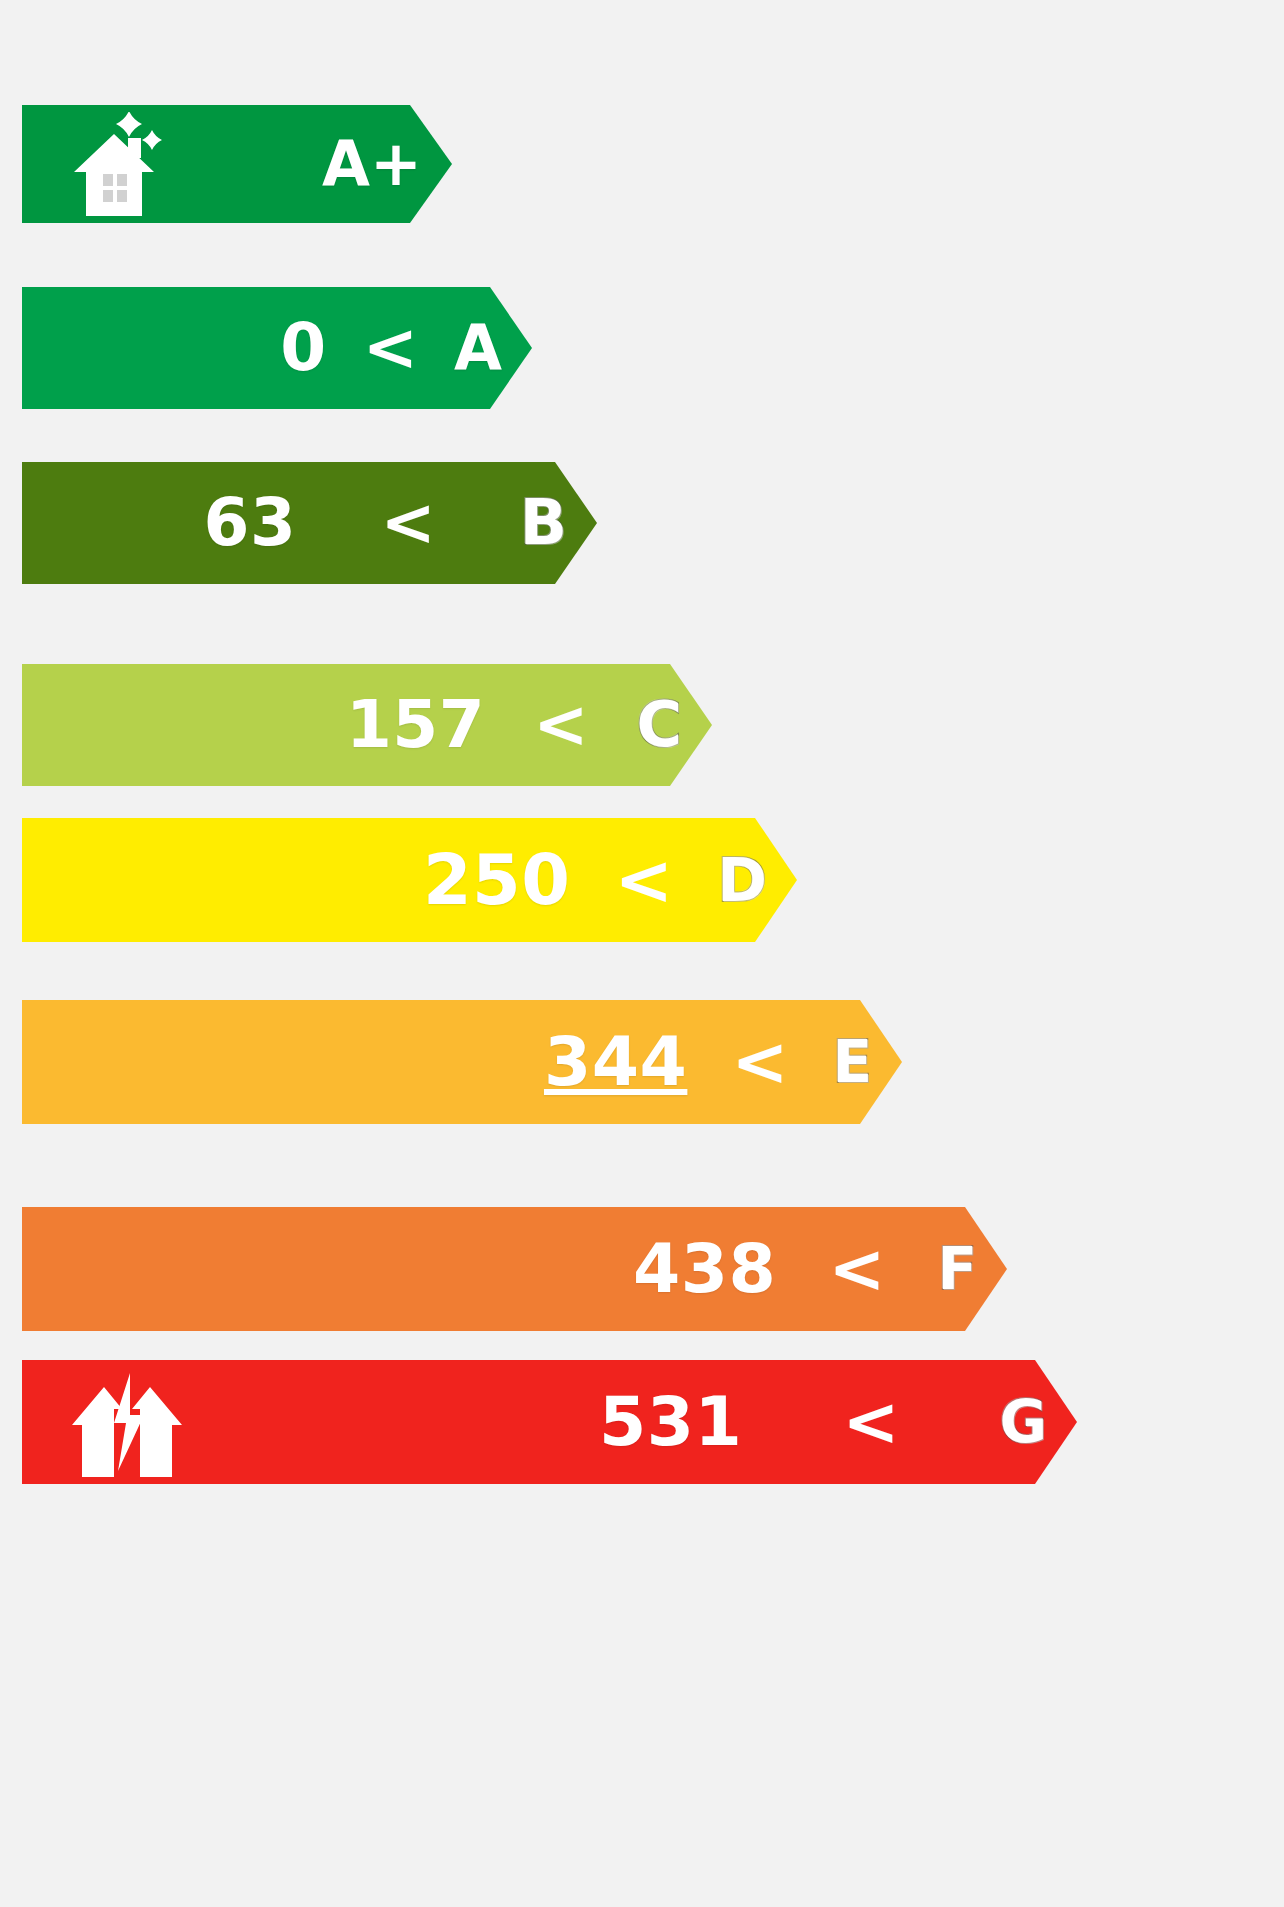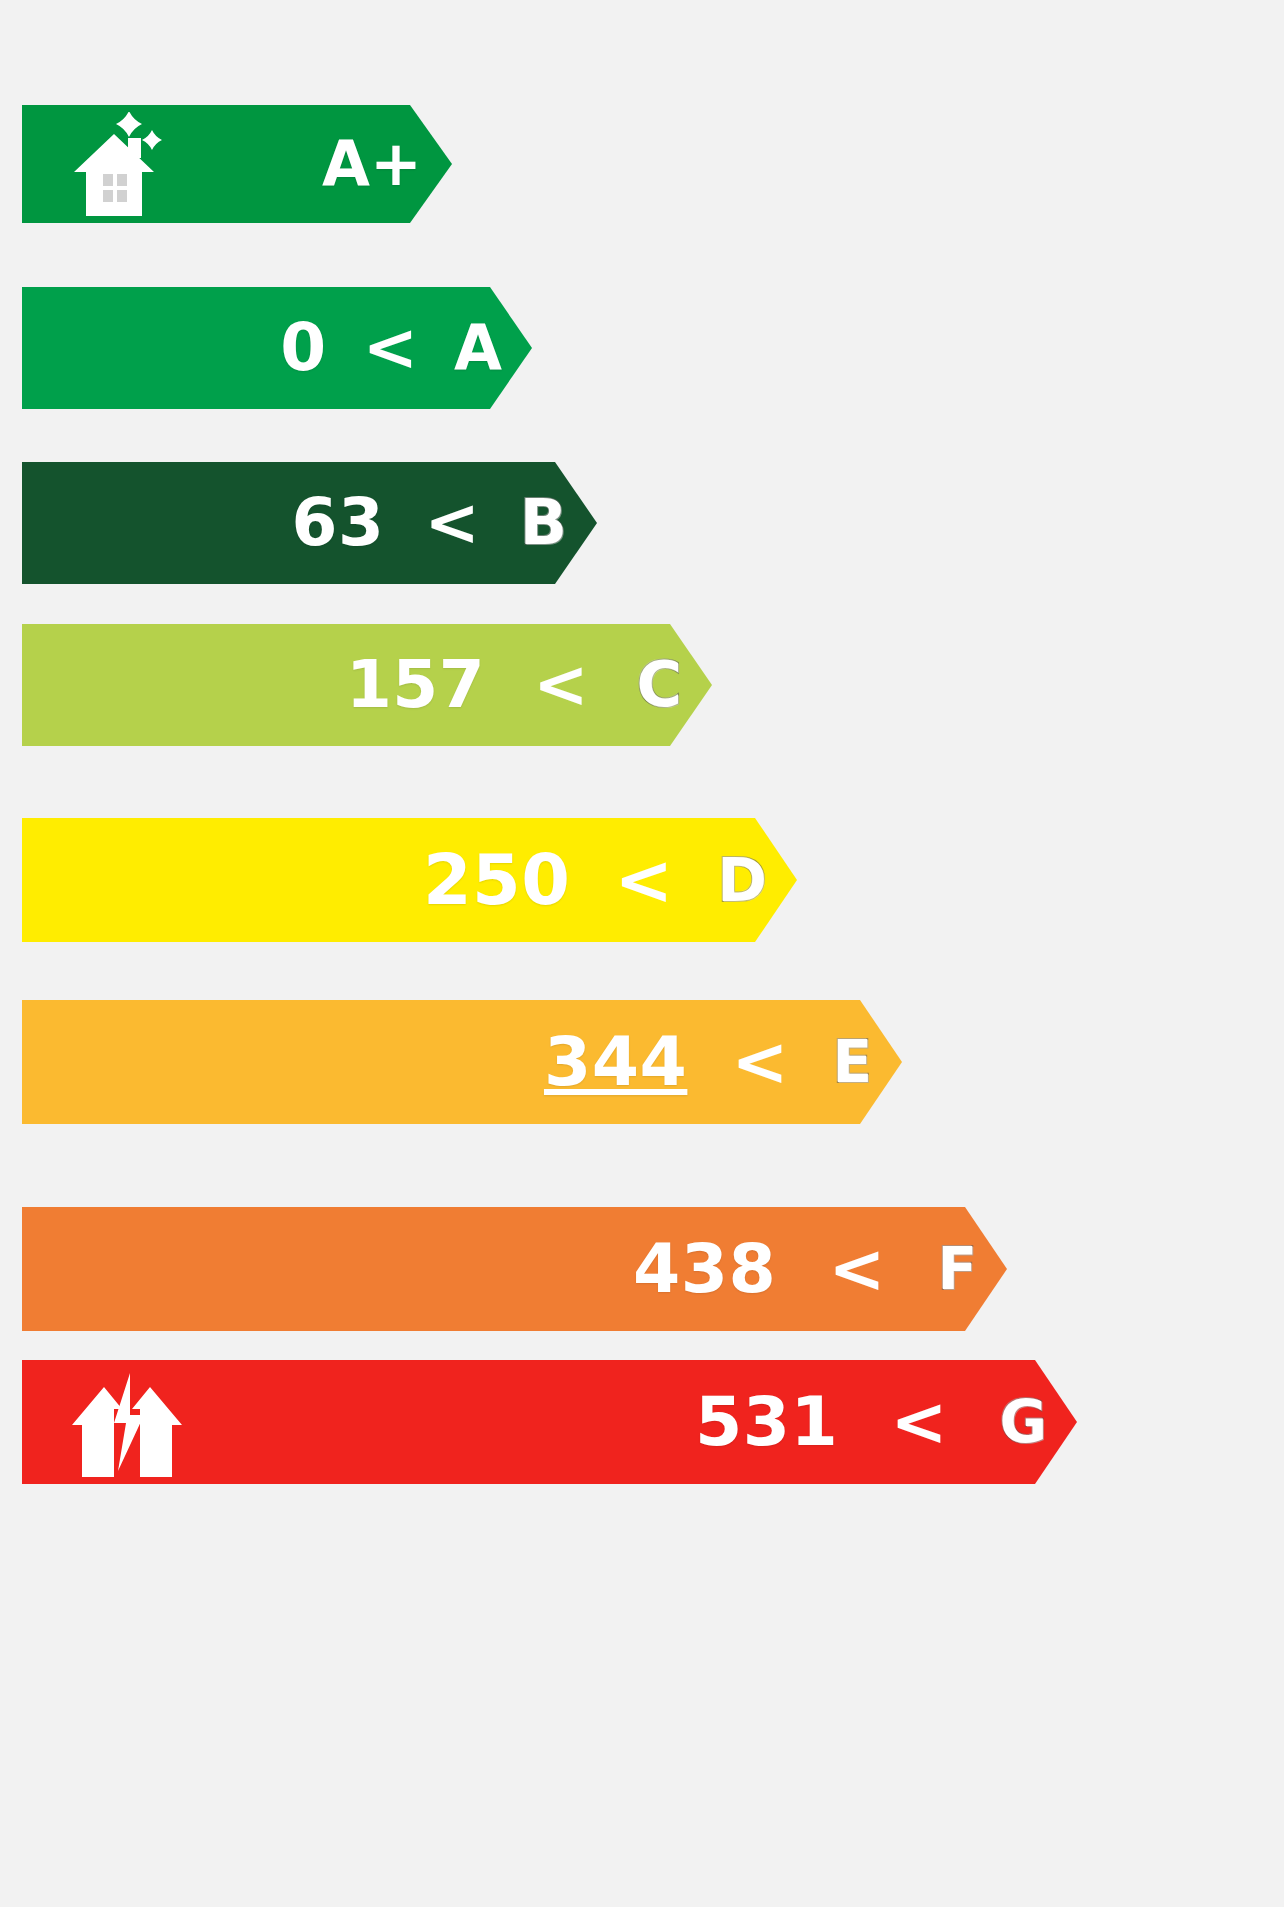--- a/index.html
+++ b/index.html
@@ -114,27 +114,27 @@
       </div>
     </div>
     <div class="band-row" style="top: 287px; height: 122px; width: 510px;">
       <div class="band" style="background: rgb(0, 160, 75);">
         <span class="band-value" style="font-size: 66px;">0</span>
         <span class="band-op" style="font-size: 66px; margin-left: 36px; margin-right: 36px;">&lt;</span>
         <span class="band-letter plain" style="font-size: 62px;">A</span>
       </div>
     </div>
     <div class="band-row" style="top: 462px; height: 122px; width: 575px;">
-      <div class="band" style="background: #14532d;">
+      <div class="band" style="background: #4d7c0f; gap: 44px;">
         <span class="band-value" style="font-size: 66px;">63</span>
         <span class="band-op" style="font-size: 66px; margin-left: 40px; margin-right: 40px;">&lt;</span>
         <span class="band-letter" style="font-size: 62px;">B</span>
       </div>
     </div>
-    <div class="band-row" style="top: 624px; height: 122px; width: 690px; justify-content: flex-end;">
+    <div class="band-row" style="top: 664px; height: 122px; width: 690px; justify-content: flex-end;">
       <div class="band" style="background: rgb(181, 209, 75);">
         <span class="band-value" style="font-size: 66px;">157</span>
         <span class="band-op" style="font-size: 66px; margin-left: 48px; margin-right: 48px;">&lt;</span>
         <span class="band-letter" style="font-size: 62px;">C</span>
       </div>
     </div>
     <div class="band-row" style="top: 818px; height: 124px; width: 775px;">
       <div class="band" style="background: rgb(255, 237, 0);">
         <span class="band-value" style="font-size: 70px;">250</span>
         <span class="band-op" style="font-size: 70px; margin-left: 44px; margin-right: 44px;">&lt;</span>
@@ -149,21 +149,21 @@
       </div>
     </div>
     <div class="band-row" style="top: 1180px; height: 124px; width: 985px; margin-top: 27px;">
       <div class="band" style="background: rgb(240, 125, 51);">
         <span class="band-value" style="font-size: 68px;">438</span>
         <span class="band-op" style="font-size: 68px; margin-left: 52px; margin-right: 52px;">&lt;</span>
         <span class="band-letter" style="font-size: 58px;">F</span>
       </div>
     </div>
     <div class="band-row" style="top: 1360px; height: 124px; width: 1055px;">
-      <div class="band" style="background: rgb(240, 35, 30);">
+      <div class="band" style="background: rgb(240, 35, 30); gap: 48px;">
         <span class="band-icon">
           <svg width="118" height="110" viewBox="0 0 118 110">
             <g fill="#ffffff">
               <path d="M2 58 L34 20 L52 42 L44 42 L44 110 L12 110 L12 58 Z"></path>
               <path d="M62 42 L80 20 L112 58 L102 58 L102 110 L70 110 L70 42 Z"></path>
               <path d="M60 6 L44 56 L56 56 L48 104 L74 48 L60 48 Z" fill="#ffffff"></path>
             </g>
           </svg>
         </span>
         <span class="band-value" style="font-size: 68px;">531</span>

